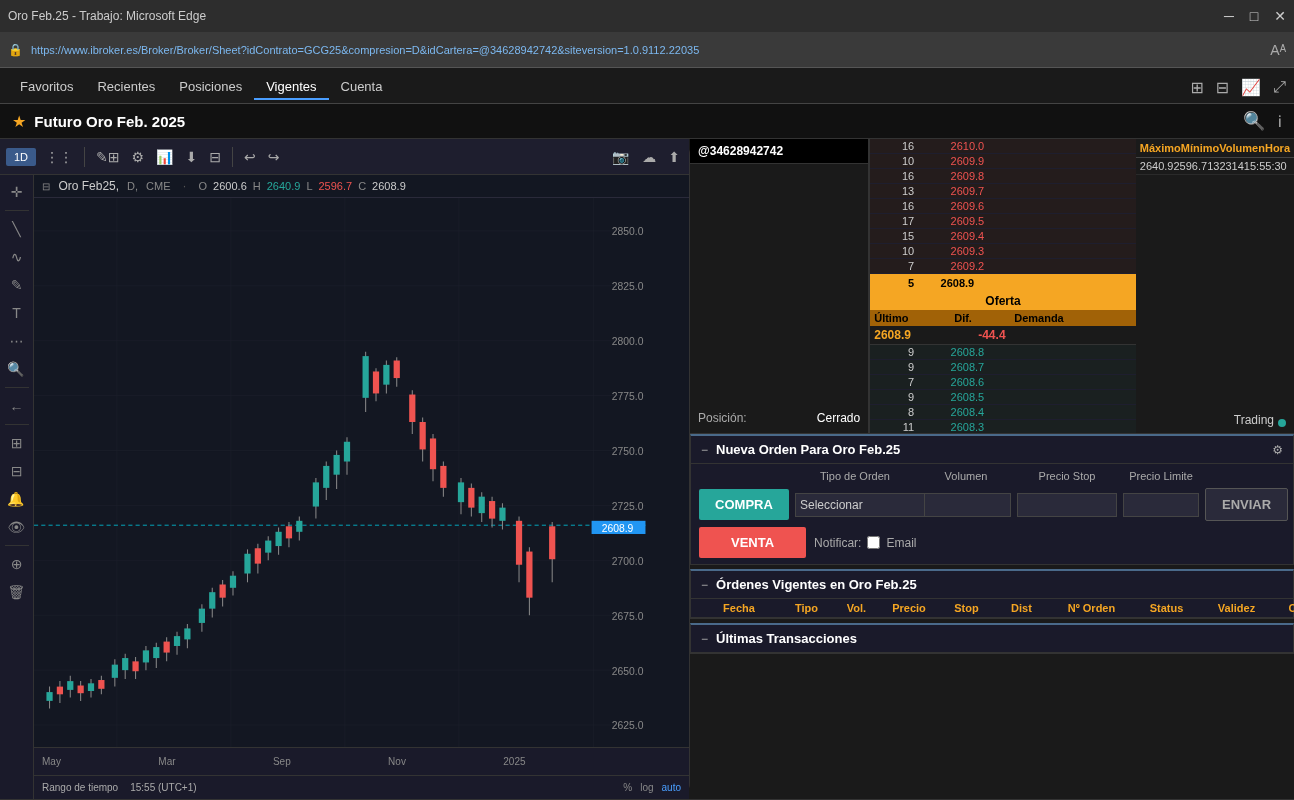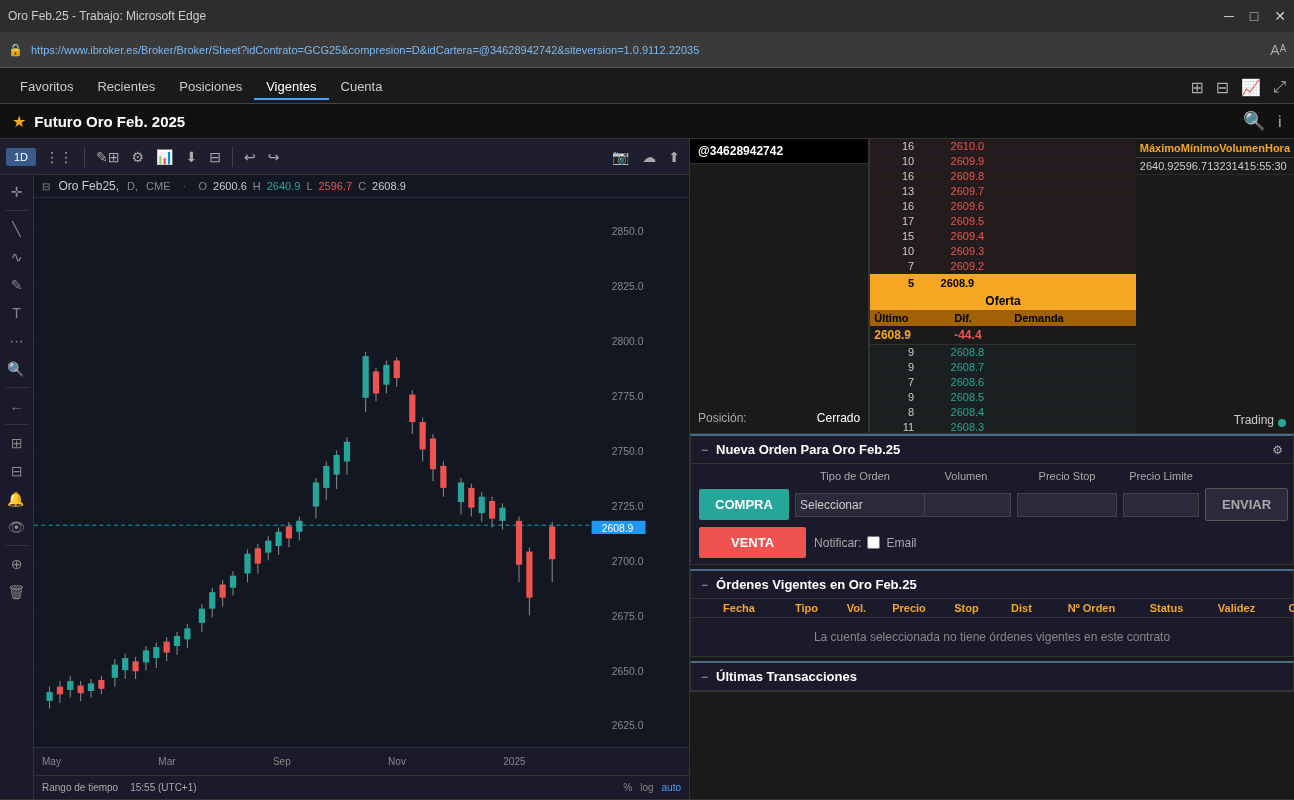--- a/index.html
+++ b/index.html
@@ -27,21 +27,21 @@
     .page-header { background: #111; display: flex; align-items: center; padding: 6px 12px; border-bottom: 1px solid #333; }
     .page-header-star { color: #f5a623; font-size: 16px; margin-right: 8px; }
     .page-header-title { color: #fff; font-size: 15px; font-weight: bold; flex: 1; }
     .page-header-search { color: #aaa; font-size: 18px; cursor: pointer; margin-right: 12px; }
     .page-header-info { color: #aaa; font-size: 16px; cursor: pointer; }
 
     
     .main { display: flex; height: calc(800px - 32px - 36px - 36px - 36px); }
 
     
-    .chart-area { width: 690px; background: #7f1d1d; border-right: 1px solid #333; display: flex; flex-direction: column; }
+    .chart-area { width: 690px; background: #7f1d1d; border-right: 1px solid #333; display: flex; flex-direction: column; border-radius: 16px; }
 
     .chart-toolbar { background: #1e1e2e; display: flex; align-items: center; padding: 4px 6px; gap: 6px; border-bottom: 1px solid #333; height: 36px; }
     .toolbar-btn { background: #2a2a3a; border: none; color: #ccc; padding: 3px 8px; font-size: 11px; cursor: pointer; border-radius: 2px; }
     .toolbar-btn.active { background: #3a5a8a; color: #fff; }
     .toolbar-sep { width: 1px; height: 20px; background: #444; margin: 0 2px; }
     .toolbar-icon { color: #aaa; font-size: 14px; cursor: pointer; padding: 3px; }
 
     .chart-symbol-bar { background: #131722; padding: 4px 8px; display: flex; align-items: center; gap: 8px; border-bottom: 1px solid #2a2a3a; }
     .symbol-expand { color: #888; font-size: 10px; }
     .symbol-name { color: #ccc; font-size: 12px; }
@@ -503,21 +503,21 @@
         <div style="background:#f5a623;text-align:center;padding:2px 0;font-size:12px;color:#000;font-weight:bold;">Oferta</div>
 
         <div style="background:#a16207;display:grid;grid-template-columns:80px 60px 1fr;padding:2px 4px;">
           <span style="color:#000;font-size:11px;font-weight:bold;">Último</span>
           <span style="color:#000;font-size:11px;font-weight:bold;">Dif.</span>
           <span style="color:#000;font-size:11px;font-weight:bold;">Demanda</span>
         </div>
 
         <div style="display:grid;grid-template-columns:80px 60px 1fr;padding:2px 4px;background:#1a1a1a;border-bottom:1px solid #333;">
           <span style="color:#f5a623;font-size:12px;font-weight:bold;">2608.9</span>
-          <span style="color:#ef5350;font-size:12px;font-weight:bold;">-44.4</span>
+          <span style="color:#ef5350;font-size:12px;font-weight:bold;margin-left:24px;">-44.4</span>
           <span style="color:#f5a623;font-size:12px;font-weight:bold;"></span>
         </div>
 
         <div>
           <div class="ob-row-item ob-bid-bg">
             <span class="ob-v">9</span>
             <span class="ob-p bid">2608.8</span>
           </div>
           <div class="ob-row-item ob-bid-bg">
             <span class="ob-v">9</span>
@@ -627,21 +627,20 @@
           <span class="vt-col">Vol.</span>
           <span class="vt-col">Precio</span>
           <span class="vt-col">Stop</span>
           <span class="vt-col">Dist</span>
           <span class="vt-col">Nº Orden</span>
           <span class="vt-col">Status</span>
           <span class="vt-col">Validez</span>
           <span class="vt-col">Operar</span>
         </div>
 
-        <div class="vigentes-empty">La cuenta seleccionada no tiene órdenes vigentes en este contrato</div>
       </div>
 
       <div class="ultimas-panel" style="margin-top:4px;">
         <div class="panel-header">
           <span class="panel-header-dash">−</span>
           <span class="panel-header-title">Últimas Transacciones</span>
         </div>
       </div>
 
     </div>

